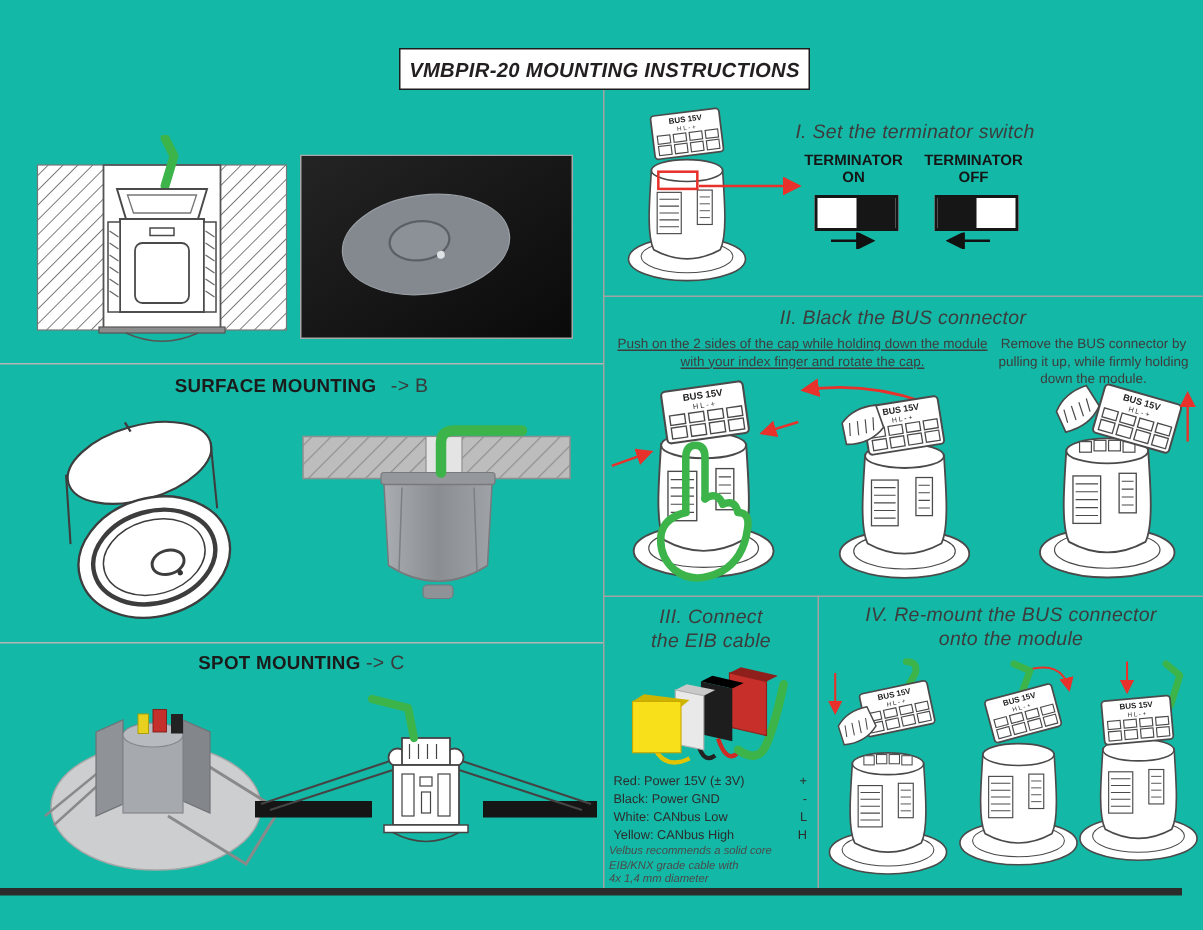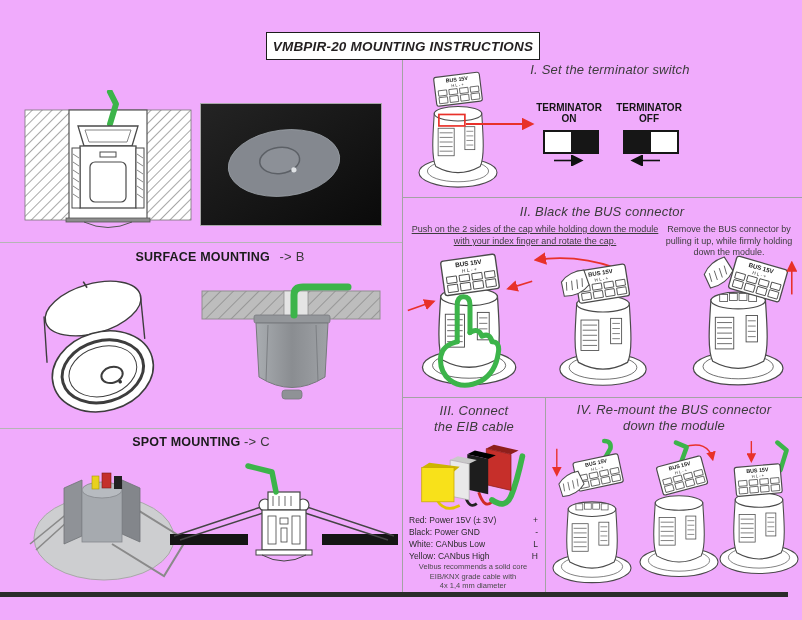--- a/index.html
+++ b/index.html
@@ -1,35 +1,35 @@
 <!DOCTYPE html>
 <html><head>
 <meta charset="utf-8">
 <style>
   html,body{margin:0;padding:0;background:#fff;}
-  .page{position:relative;width:802px;height:620px;background:#f0abfc;overflow:hidden;
+  .page{position:relative;width:802px;height:620px;background:#14b8a6;overflow:hidden;
         font-family:"Liberation Sans",sans-serif;color:#231f20;}
   .line{position:absolute;background:#a3a3a3;}
   .title-box{position:absolute;left:266px;top:32px;width:272px;height:26px;border:1.6px solid #1c1c1c;
     background:#fff;display:flex;align-items:center;justify-content:center;font-weight:bold;font-style:italic;
     font-size:13.5px;letter-spacing:.2px;z-index:4;}
   .left-heading{position:absolute;left:0;width:402px;text-align:center;font-size:12.5px;font-weight:bold;
     letter-spacing:.2px;color:#1b1b1b;}
   .left-heading .ref{font-weight:normal;color:#3a3a3a;font-size:13px;}
   .step-heading{position:absolute;font-style:italic;font-size:13px;color:#3c3c3c;text-align:center;
     letter-spacing:.2px;line-height:15.5px;}
   .body-text{position:absolute;font-size:9px;color:#3d3d3d;text-align:center;line-height:11.5px;}
   .switch-label{position:absolute;font-size:10px;font-weight:bold;text-align:center;line-height:10.5px;color:#151515;}
   .switch-box{position:absolute;width:52px;height:20px;border:2px solid #161616;background:#fff;}
   .switch-box .half{position:absolute;top:0;width:50%;height:100%;background:#161616;}
   .half.left{left:0}.half.right{right:0}
   .legend{position:absolute;left:409px;top:514px;width:129px;font-size:8.5px;color:#2c2c2c;}
   .legend-row{display:flex;justify-content:space-between;line-height:12px;gap:12px;}
   .legend-row .sym{font-weight:normal;}
-  .note{position:absolute;left:406px;top:562px;width:134px;text-align:center;
+  .note{position:absolute;left:406px;top:562px;width:134px;text-align:left;font-style:italic;
     font-size:7.5px;color:#4a4a4a;line-height:9.5px;}
   .bottom-bar{position:absolute;left:0;top:592px;width:788px;height:5px;background:#2b2b2b;}
   .fig{position:absolute;}
   svg text{font-family:"Liberation Sans",sans-serif;}
   .cable{stroke:#3cb44a;stroke-width:6;fill:none;stroke-linecap:round;stroke-linejoin:round;}
   .redline{stroke:#e8312a;stroke-width:1.8;fill:none;}
 </style>
 </head>
 <body>
 
@@ -133,21 +133,21 @@
 
   <svg class="fig" style="left:200px;top:103px;" width="182" height="123" viewBox="0 0 182 123">
     <rect x="0.5" y="0.5" width="181" height="122" fill="url(#dg)" stroke="#a8a8a8" stroke-width="1"></rect>
     <g transform="rotate(-7 84 60)">
       <ellipse cx="84" cy="60" rx="56" ry="33" fill="#84888f" stroke="#9aa0a6" stroke-width="0.8"></ellipse>
       <ellipse cx="80" cy="57" rx="20" ry="13" fill="#8c9097" stroke="#5c6066" stroke-width="1.5"></ellipse>
       <circle cx="93" cy="68" r="2.6" fill="#dfe2e5"></circle>
     </g>
   </svg>
 
-  <div class="left-heading" style="top:249px;padding-left:19px;">
+  <div class="left-heading" style="top:249px;">
     <span>SURFACE MOUNTING</span>
     <span class="ref" style="margin-left:6px;">-&gt; B</span>
   </div>
 
   <svg class="fig" style="left:33px;top:274px;" width="138" height="146" viewBox="0 0 140 148">
     <g transform="rotate(-16 70 74)" fill="#fff" stroke="#3d3d3d">
       <ellipse cx="72" cy="34" rx="50" ry="25" stroke-width="1.4"></ellipse>
       <line x1="22" y1="28" x2="12" y2="74" stroke-width="1.4"></line>
       <line x1="122" y1="34" x2="114" y2="78" stroke-width="1.4"></line>
       <ellipse cx="64" cy="98" rx="52" ry="40" stroke-width="1.6"></ellipse>
@@ -198,21 +198,21 @@
     <rect x="92" y="52" width="44" height="40" fill="#fff" stroke="#444" stroke-width="1.2"></rect>
     <rect x="98" y="58" width="8" height="28" fill="#fff" stroke="#444" stroke-width="0.8"></rect>
     <rect x="122" y="58" width="8" height="28" fill="#fff" stroke="#444" stroke-width="0.8"></rect>
     <rect x="110" y="60" width="8" height="6" fill="#fff" stroke="#444" stroke-width="0.8"></rect>
     <rect x="111" y="70" width="6" height="14" fill="#fff" stroke="#444" stroke-width="0.8"></rect>
     <rect x="86" y="92" width="56" height="5" fill="#fff" stroke="#444" stroke-width="1"></rect>
     <path d="M92,97 Q114,109 136,97" fill="none" stroke="#444" stroke-width="1"></path>
     <path d="M78,8 L102,14 L106,34" class="cable" style="stroke-width:5.5"></path>
   </svg>
 
-  <div class="step-heading" style="left:430px;top:62px;width:360px;">I. Set the terminator switch</div>
+  <div class="step-heading" style="left:430px;top:80px;width:360px;">I. Set the terminator switch</div>
 
   <svg class="fig" style="left:406px;top:64px;" width="104" height="130" viewBox="0 0 110 170">
     <use href="#mod-conn" transform="translate(25,14) rotate(-7 30 19)"></use>
     <use href="#mod-body" x="0" y="28"></use>
     <rect x="30" y="66" width="34" height="15" fill="none" stroke="#e8312a" stroke-width="2.2"></rect>
   </svg>
 
   <svg class="fig" style="left:464px;top:117px;" width="78" height="14" viewBox="0 0 78 14">
     <line x1="2" y1="7" x2="68" y2="7" class="redline" marker-end="url(#ar)"></line>
   </svg>
@@ -309,21 +309,21 @@
   </div>
 
   <div class="note">
     <div>Velbus recommends a solid core</div>
     <div>EIB/KNX grade cable with</div>
     <div>4x 1,4 mm diameter</div>
   </div>
 
   <div class="step-heading" style="left:546px;top:402px;width:256px;">
     <div>IV. Re-mount the BUS connector</div>
-    <div>down the module</div>
+    <div>onto the module</div>
   </div>
 
   <svg class="fig" style="left:549px;top:438px;" width="86" height="150" viewBox="0 0 112 196">
     <path d="M10,14 L10,48" class="redline" marker-end="url(#ar)"></path>
     <path d="M72,4 Q82,4 80,14 L72,28" class="cable"></path>
     <use href="#mod-conn" transform="translate(34,26) rotate(-12 30 19)"></use>
     <use href="#mod-cap" transform="translate(4,62) rotate(-38)"></use>
     <use href="#mod-body" x="1" y="56"></use>
     <use href="#mod-pins" x="1" y="56"></use>
   </svg>

